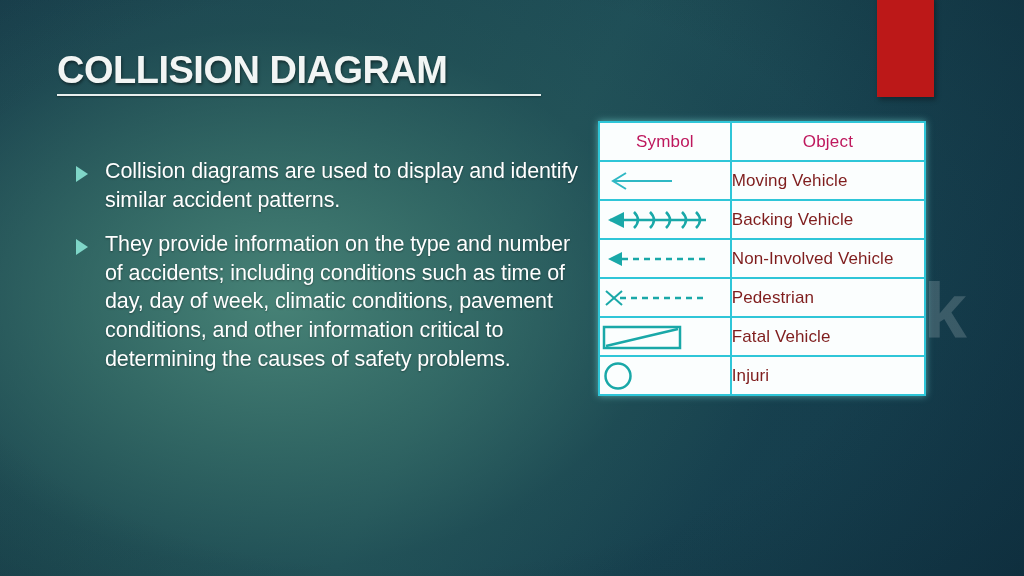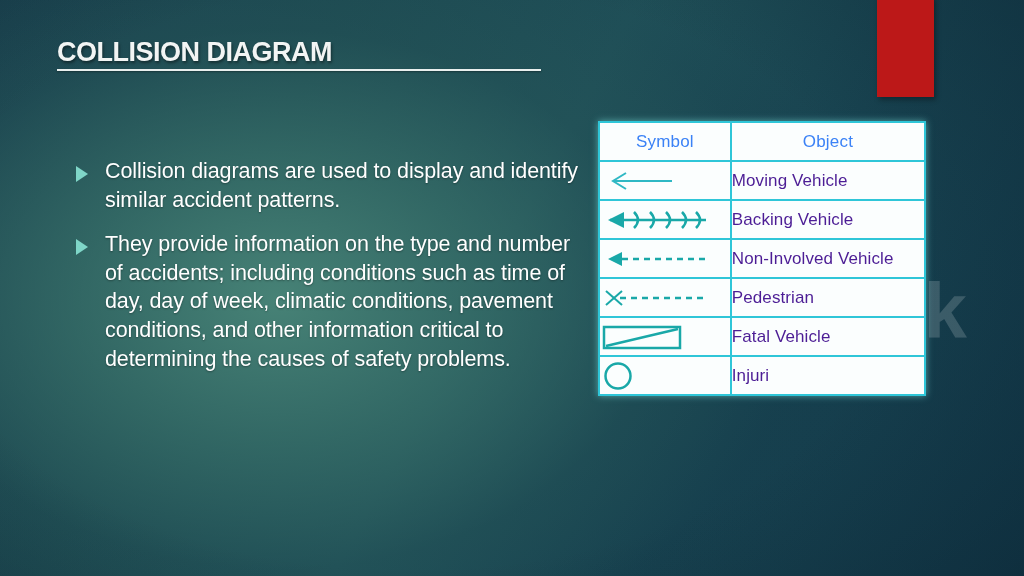--- a/index.html
+++ b/index.html
@@ -50,27 +50,28 @@
   }
 
   
   #title-wrap {
     position: absolute;
     left: 57px;
     top: 38px;
     width: 640px;
   }
   #title {
-    font-size: 27px;
+    font-size: 38px;
     font-weight: bold;
     color: #f2f5f4;
     letter-spacing: -0.5px;
     line-height: 1.05;
     text-shadow: 1px 2px 3px rgba(0,0,0,0.45);
     white-space: nowrap;
+    margin-top: 13px;
   }
   #title-rule {
     margin-top: 3px;
     width: 484px;
     height: 2px;
     background: #e9efee;
     box-shadow: 0 1px 2px rgba(0,0,0,0.35);
   }
 
   
@@ -135,27 +136,27 @@
     height: 37px;
     padding: 0;
     background: #fbfefe;
   }
   .col-symbol { width: 131px; }
   .col-meaning { width: 193px; }
 
   th {
     font-size: 17px;
     font-weight: normal;
-    color: #3b82f6;
+    color: #be185d;
     text-align: center;
     letter-spacing: 0.2px;
   }
   .meaning-cell {
     font-size: 17px;
-    color: #4c1d95;
+    color: #7f1d1d;
     padding-left: 9px;
     letter-spacing: 0.1px;
     white-space: nowrap;
   }
   .symbol-cell {
     text-align: left;
     padding-left: 9px;
   }
   .symbol-cell svg { display: block; }
 </style>

